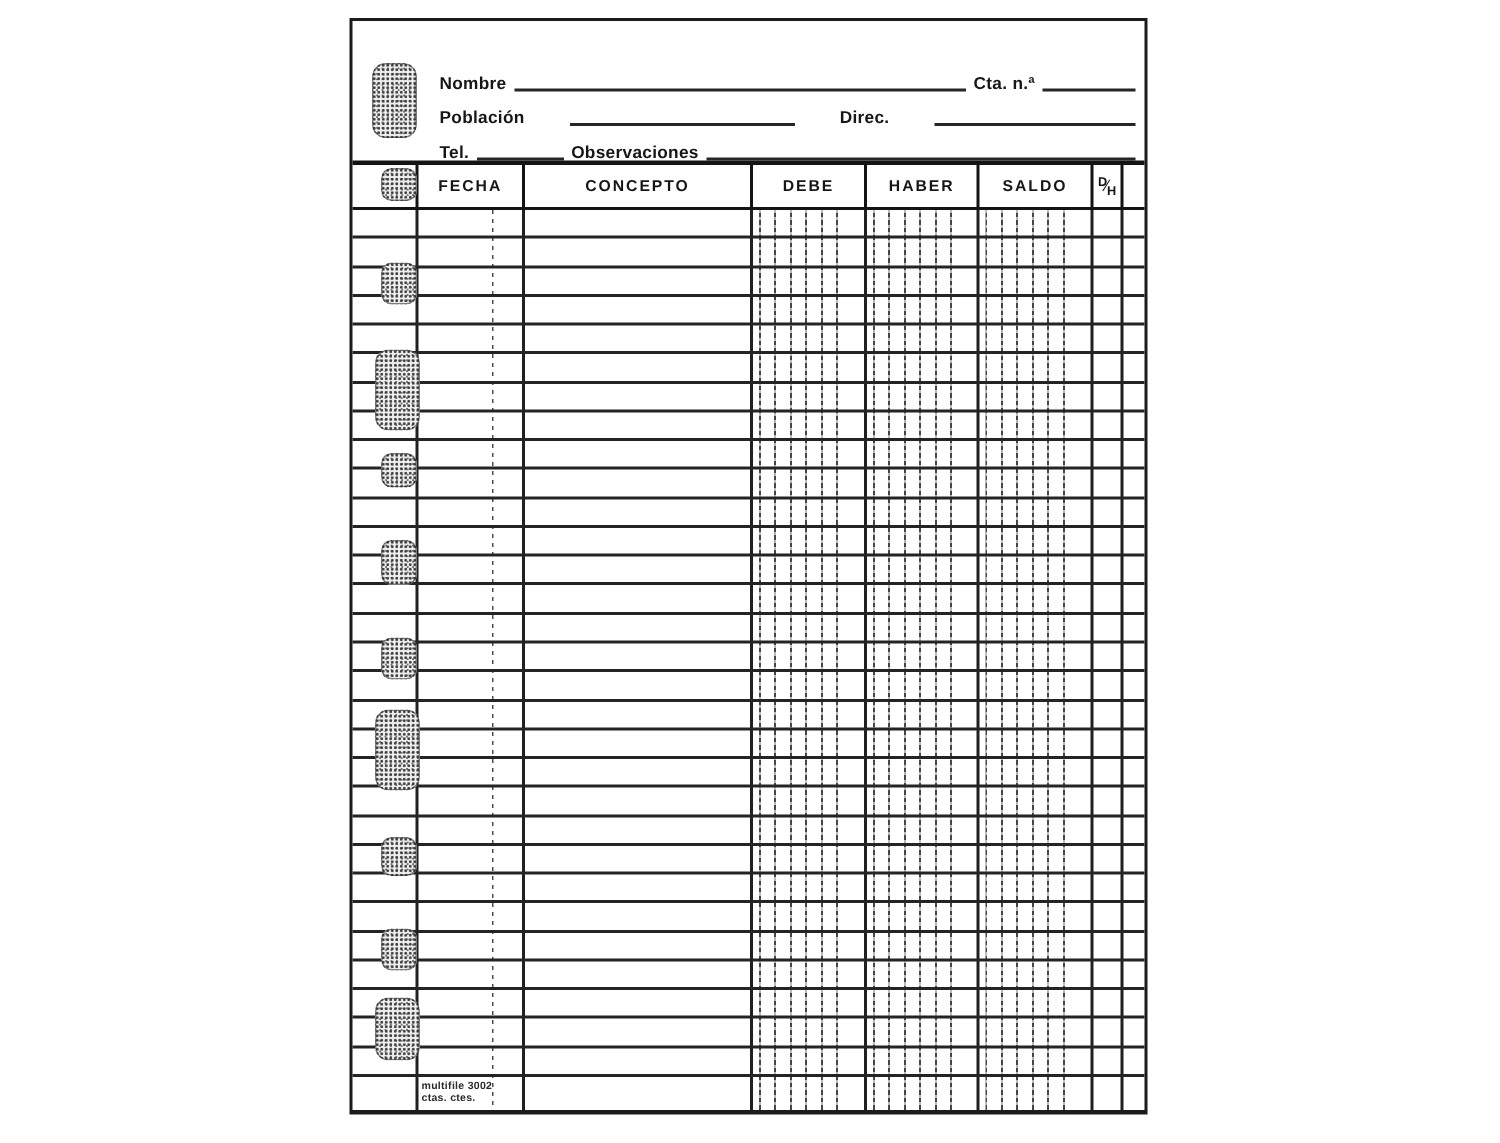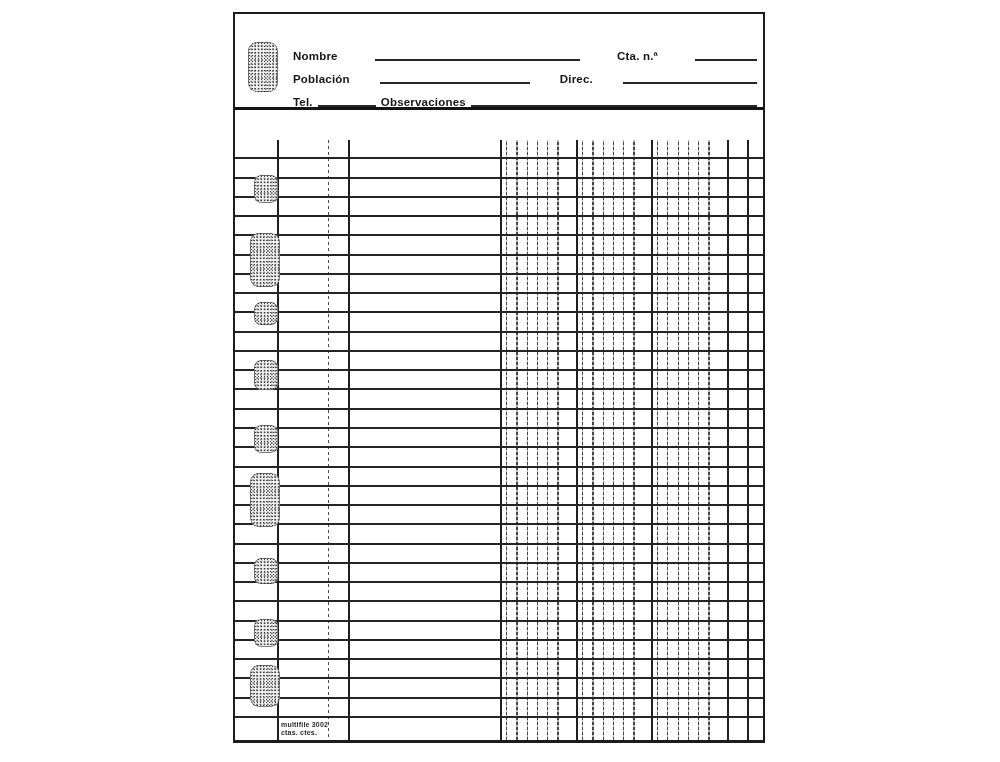--- a/index.html
+++ b/index.html
@@ -59,21 +59,21 @@
 </style>
 </head>
 <body>
 
 <div class="page">
   <div class="sheet">
 
     <div class="contact">
       <div class="hole tall" style="left:13px;top:28px;height:50px;"></div>
 
-      <div class="c-row" style="top:26px;gap:32px;">
+      <div class="c-row" style="top:26px;">
         <span class="lbl">Nombre</span>
         <span class="fill" style="flex:1;"></span>
         <span class="lbl">Cta. n.ª</span>
         <span class="fill" style="width:62px;margin-right:0;"></span>
       </div>
 
       <div class="c-row" style="top:49px;gap:25px;">
         <span class="lbl">Población</span>
         <span class="fill" style="width:150px;"></span>
         <span class="lbl">Direc.</span>
@@ -83,20 +83,36 @@
       <div class="c-row" style="top:72px;">
         <span class="lbl">Tel.</span>
         <span class="fill" style="width:58px;"></span>
         <span class="lbl">Observaciones</span>
         <span class="fill" style="flex:1;margin-right:0;"></span>
       </div>
     </div>
 
     <div class="divider"></div>
 
+    <div class="colheader">
+      <div class="hcell punch">
+        <div class="hole small" style="left:19px;top:2px;height:22px;"></div>
+      </div>
+      <div class="hcell fecha">FECHA</div>
+      <div class="hcell concepto">CONCEPTO</div>
+      <div class="hcell debe">DEBE</div>
+      <div class="hcell haber">HABER</div>
+      <div class="hcell saldo">SALDO</div>
+      <div class="hcell dh">
+          <span class="dh-d">D</span>
+          <span class="dh-slash">⁄</span>
+          <span class="dh-h">H</span>
+        </div>
+      <div class="hcell extra"></div>
+    </div>
 
     <div class="grid">
 
       <div class="guides" style="left:271px;"></div>
       <div class="guides" style="left:347px;"></div>
       <div class="guides" style="left:422px;"></div>
 
       <div class="vline" style="left:42px;"></div>
       <div class="vline thin" style="left:93px;"></div>
       <div class="vline" style="left:113px;"></div>

